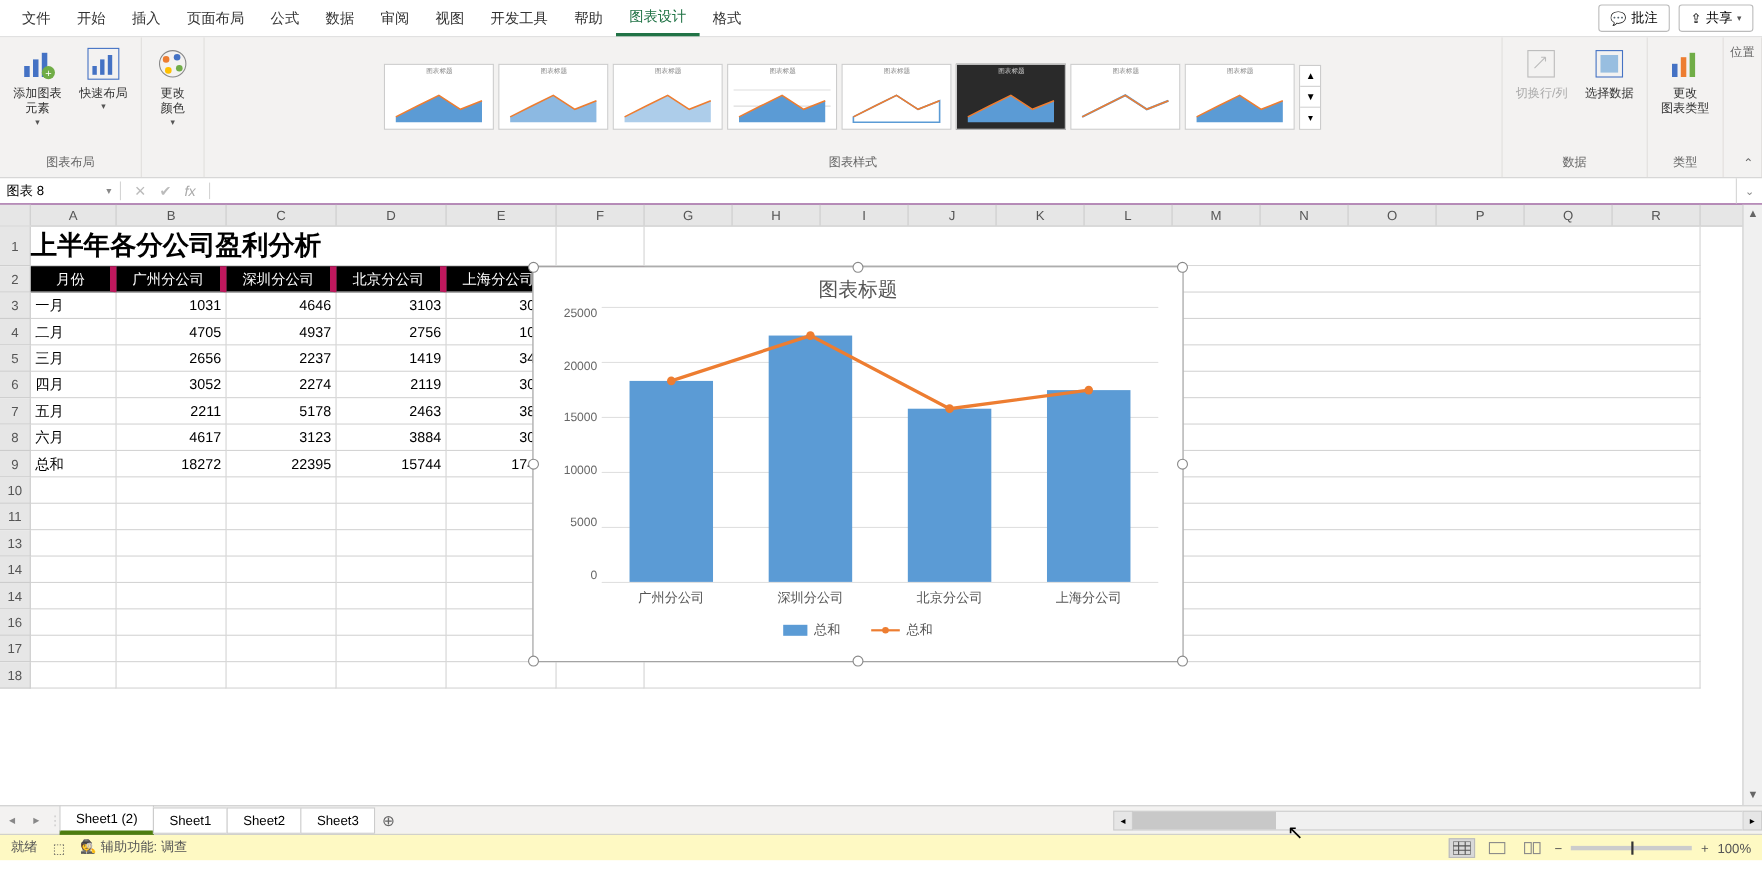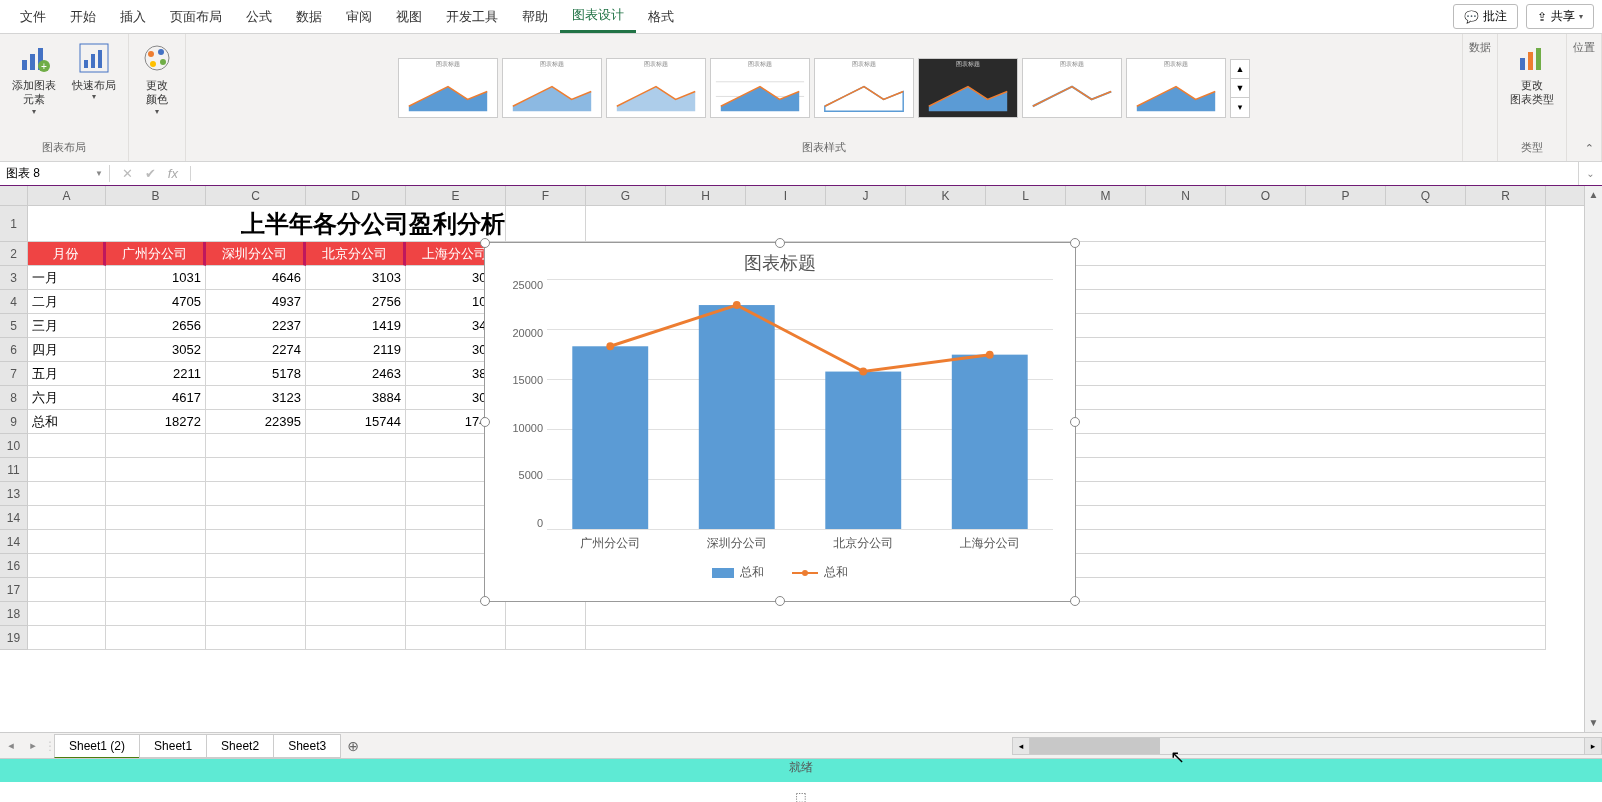--- a/index.html
+++ b/index.html
@@ -44,23 +44,23 @@
 
 
 .sheet-area { position: relative; height: 546px; overflow: hidden; }
 .col-headers { display: flex; height: 20px; background: #e6e6e6; border-bottom: 1px solid #ccc; }
 .corner-cell { width: 28px; border-right: 1px solid #ccc; background: #e6e6e6; }
 .col-header { text-align: center; font-size: 12px; color: #555; border-right: 1px solid #ccc; line-height: 20px; }
 .row { display: flex; height: 24px; }
 .row-header { width: 28px; background: #e6e6e6; border-right: 1px solid #ccc; border-bottom: 1px solid #ccc; text-align: center; font-size: 12px; color: #555; line-height: 24px; }
 .cell { border-right: 1px solid #d4d4d4; border-bottom: 1px solid #d4d4d4; font-size: 13px; padding: 0 4px; line-height: 24px; overflow: hidden; white-space: nowrap; }
 .cell.right { text-align: right; }
-.title-row .cell-merged { font-size: 24px; font-weight: bold; text-align: right; border-right: 1px solid #d4d4d4; border-bottom: 1px solid #d4d4d4; line-height: 36px; }
+.title-row .cell-merged { font-size: 24px; font-weight: bold; text-align: left; border-right: 1px solid #d4d4d4; border-bottom: 1px solid #d4d4d4; line-height: 36px; }
 .title-row { height: 36px; }
-.header-row .cell { background: #ef4444; color: #fff; font-weight: normal; text-align: center; border-right: 3px solid #be185d; }
+.header-row .cell { background: #000000; color: #fff; font-weight: normal; text-align: center; border-right: 6px solid #be185d; }
 
 
 .cw-A { width: 78px; } .cw-B { width: 100px; } .cw-C { width: 100px; } .cw-D { width: 100px; } .cw-E { width: 100px; } .cw-F { width: 80px; }
 .cw-rest { width: 80px; }
 
 
 .chart-object { position: absolute; left: 484px; top: 56px; width: 592px; height: 360px; background: #fff; border: 1px solid #999; }
 .handle { position: absolute; width: 10px; height: 10px; background: #fff; border: 1.5px solid #888; border-radius: 50%; }
 .chart-inner { padding: 8px 12px; height: 100%; position: relative; }
 .chart-title { text-align: center; font-size: 18px; color: #555; margin-bottom: 4px; }
@@ -77,29 +77,29 @@
 .legend-sw-line::after { content: ''; position: absolute; left: 50%; top: 50%; width: 6px; height: 6px; background: #ED7D31; border-radius: 50%; transform: translate(-50%, -50%); }
 
 
 .sheet-vscroll { position: absolute; right: 0; top: 0; bottom: 0; width: 18px; background: #f0f0f0; border-left: 1px solid #ccc; }
 .sheet-vscroll .sbtn { height: 18px; text-align: center; font-size: 10px; color: #666; line-height: 18px; cursor: pointer; }
 
 
 .sheet-tabs-bar { height: 26px; display: flex; align-items: center; border-top: 1px solid #ccc; background: #f3f2f1; font-size: 12px; }
 .tab-nav-btn { width: 22px; text-align: center; color: #888; cursor: pointer; font-size: 11px; }
 .sheet-tab { padding: 4px 14px; border: 1px solid #ccc; background: #fff; margin-right: -1px; cursor: pointer; }
-.sheet-tab.active { border-bottom: 1px solid #4d7c0f; font-weight: 500; }
+.sheet-tab.active { border-bottom: 4px solid #4d7c0f; font-weight: 500; }
 .add-sheet { width: 26px; text-align: center; font-size: 14px; color: #666; cursor: pointer; }
 .hscroll-area { margin-left: auto; display: flex; align-items: center; width: 590px; }
 .hscroll-btn { width: 18px; height: 18px; background: #e6e6e6; border: 1px solid #ccc; font-size: 9px; text-align: center; line-height: 16px; cursor: pointer; }
 .hscroll-track { flex: 1; height: 18px; background: #f0f0f0; border-top: 1px solid #ccc; border-bottom: 1px solid #ccc; position: relative; }
 .hscroll-thumb { position: absolute; left: 0; top: 0; bottom: 0; width: 130px; background: #c8c8c8; }
 
 
-.status-bar { height: 24px; background: #5eead4; border-top: 1px solid #ccc; display: flex; align-items: center; padding: 0 10px; font-size: 12px; color: #555; gap: 14px; flex-direction: column; }
+.status-bar { height: 24px; background: #fef9c3; border-top: 1px solid #ccc; display: flex; align-items: center; padding: 0 10px; font-size: 12px; color: #555; gap: 14px; }
 .status-bar .right { margin-left: auto; display: flex; align-items: center; gap: 8px; }
 .view-btn { width: 24px; height: 18px; display: flex; align-items: center; justify-content: center; cursor: pointer; border: 1px solid transparent; }
 .view-btn.active { background: #d8d8d8; border-color: #bbb; }
 .zoom-slider { width: 110px; height: 4px; background: #ccc; position: relative; }
 .zoom-slider::after { content: ''; position: absolute; left: 50%; top: -4px; width: 2px; height: 12px; background: #333; }
 
 
 .cursor-arrow { position: absolute; font-size: 18px; color: #000; pointer-events: none; }
 </style>
 </head>
@@ -227,20 +227,40 @@
           <div class="gallery-nav-btn">▲</div>
           <div class="gallery-nav-btn">▼</div>
           <div class="gallery-nav-btn">▾</div>
         </div>
       </div>
     </div>
     <div class="ribbon-group-label">图表样式</div>
   </div>
 
   <div class="ribbon-group">
+    <div class="ribbon-group-content">
+      <div class="big-btn disabled">
+        <div class="icon-box">
+            <svg viewBox="0 0 32 32">
+              <rect x="4" y="4" width="24" height="24" fill="none" stroke="#bbb"></rect>
+              <path d="M10 20 L20 10 M20 10 L16 10 M20 10 L20 14" stroke="#bbb" fill="none"></path>
+            </svg>
+          </div>
+        <span>切换行/列</span>
+      </div>
+      <div class="big-btn">
+        <div class="icon-box">
+            <svg viewBox="0 0 32 32">
+              <rect x="4" y="4" width="24" height="24" fill="none" stroke="#4472C4"></rect>
+              <rect x="8" y="8" width="16" height="16" fill="#5B9BD5" opacity="0.6"></rect>
+            </svg>
+          </div>
+        <span>选择数据</span>
+      </div>
+    </div>
     <div class="ribbon-group-label">数据</div>
   </div>
 
   <div class="ribbon-group">
     <div class="ribbon-group-content">
       <div class="big-btn">
         <div class="icon-box">
             <svg viewBox="0 0 32 32">
               <rect x="4" y="16" width="5" height="12" fill="#4472C4"></rect>
               <rect x="12" y="10" width="5" height="18" fill="#ED7D31"></rect>
@@ -456,30 +476,20 @@
     <div class="cell cw-A"></div>
     <div class="cell cw-B"></div>
     <div class="cell cw-C"></div>
     <div class="cell cw-D"></div>
     <div class="cell cw-E"></div>
     <div class="cell cw-F"></div>
     <div class="cell" style="width:960px"></div>
       </div>
       <div class="row">
         <div class="row-header">18</div>
-    <div class="cell cw-A"></div>
-    <div class="cell cw-B"></div>
-    <div class="cell cw-C"></div>
-    <div class="cell cw-D"></div>
-    <div class="cell cw-E"></div>
-    <div class="cell cw-F"></div>
-    <div class="cell" style="width:960px"></div>
-      </div>
-      <div class="row">
-        <div class="row-header">19</div>
     <div class="cell cw-A"></div>
     <div class="cell cw-B"></div>
     <div class="cell cw-C"></div>
     <div class="cell cw-D"></div>
     <div class="cell cw-E"></div>
     <div class="cell cw-F"></div>
     <div class="cell" style="width:960px"></div>
       </div>
     </div>
 

